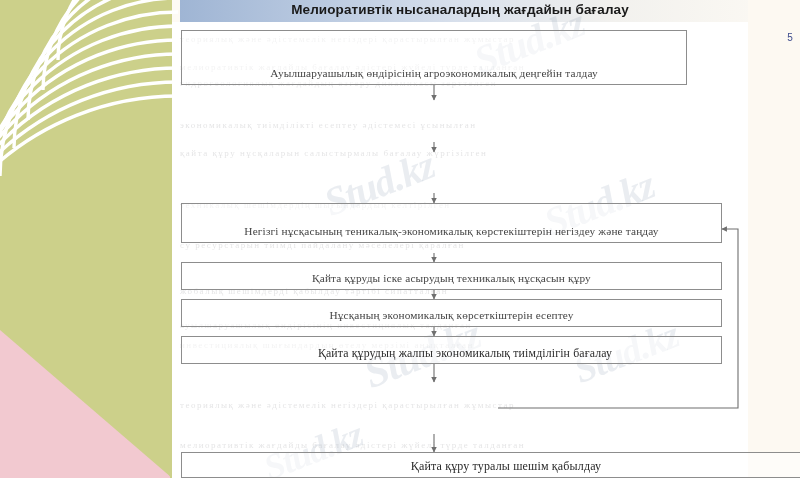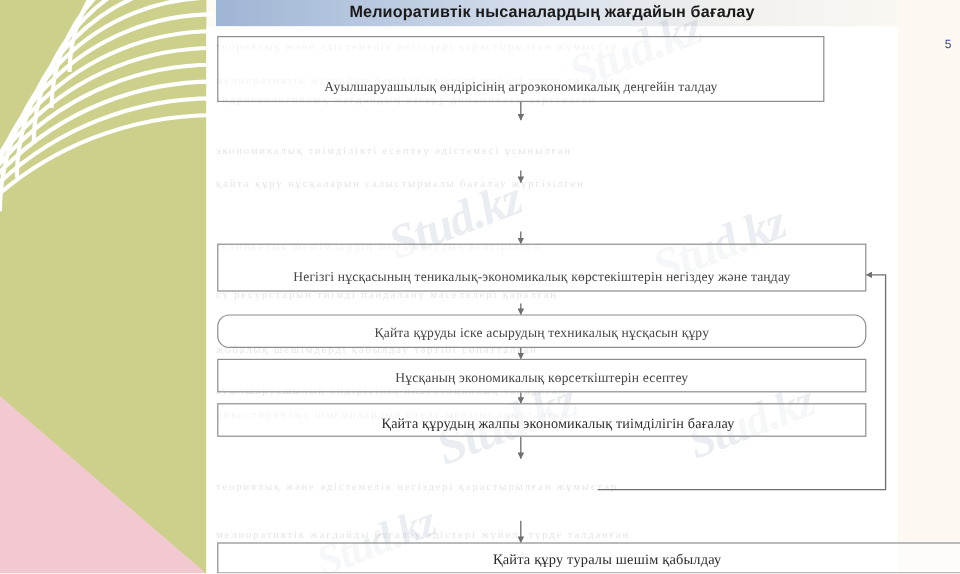--- a/index.html
+++ b/index.html
@@ -255,21 +255,21 @@
     <div class="node" style="left:181px; top:30px; width:506px; height:55px;">
       <span class="node-text">Ауылшаруашылық өндірісінің агроэкономикалық деңгейін талдау</span>
     </div>
 
 
 
     <div class="node" style="left:181px; top:203px; width:541px; height:40px;">
       <span class="node-text">Негізгі нұсқасының теникалық-экономикалық көрстекіштерін негіздеу және таңдау</span>
     </div>
 
-    <div class="node" style="left:181px; top:262px; width:541px; height:28px;border-radius:10px;">
+    <div class="node" style="left:181px; top:262px; width:541px; height:28px;">
       <span class="node-text">Қайта құруды іске асырудың техникалық нұсқасын құру</span>
     </div>
 
     <div class="node" style="left:181px; top:299px; width:541px; height:28px;">
       <span class="node-text">Нұсқаның экономикалық көрсеткіштерін есептеу</span>
     </div>
 
     <div class="node dark" style="left:181px; top:336px; width:541px; height:28px; font-size:11.8px;padding-left:37px;">
       <span class="node-text">Қайта құрудың жалпы экономикалық тиімділігін бағалау</span>
     </div>

